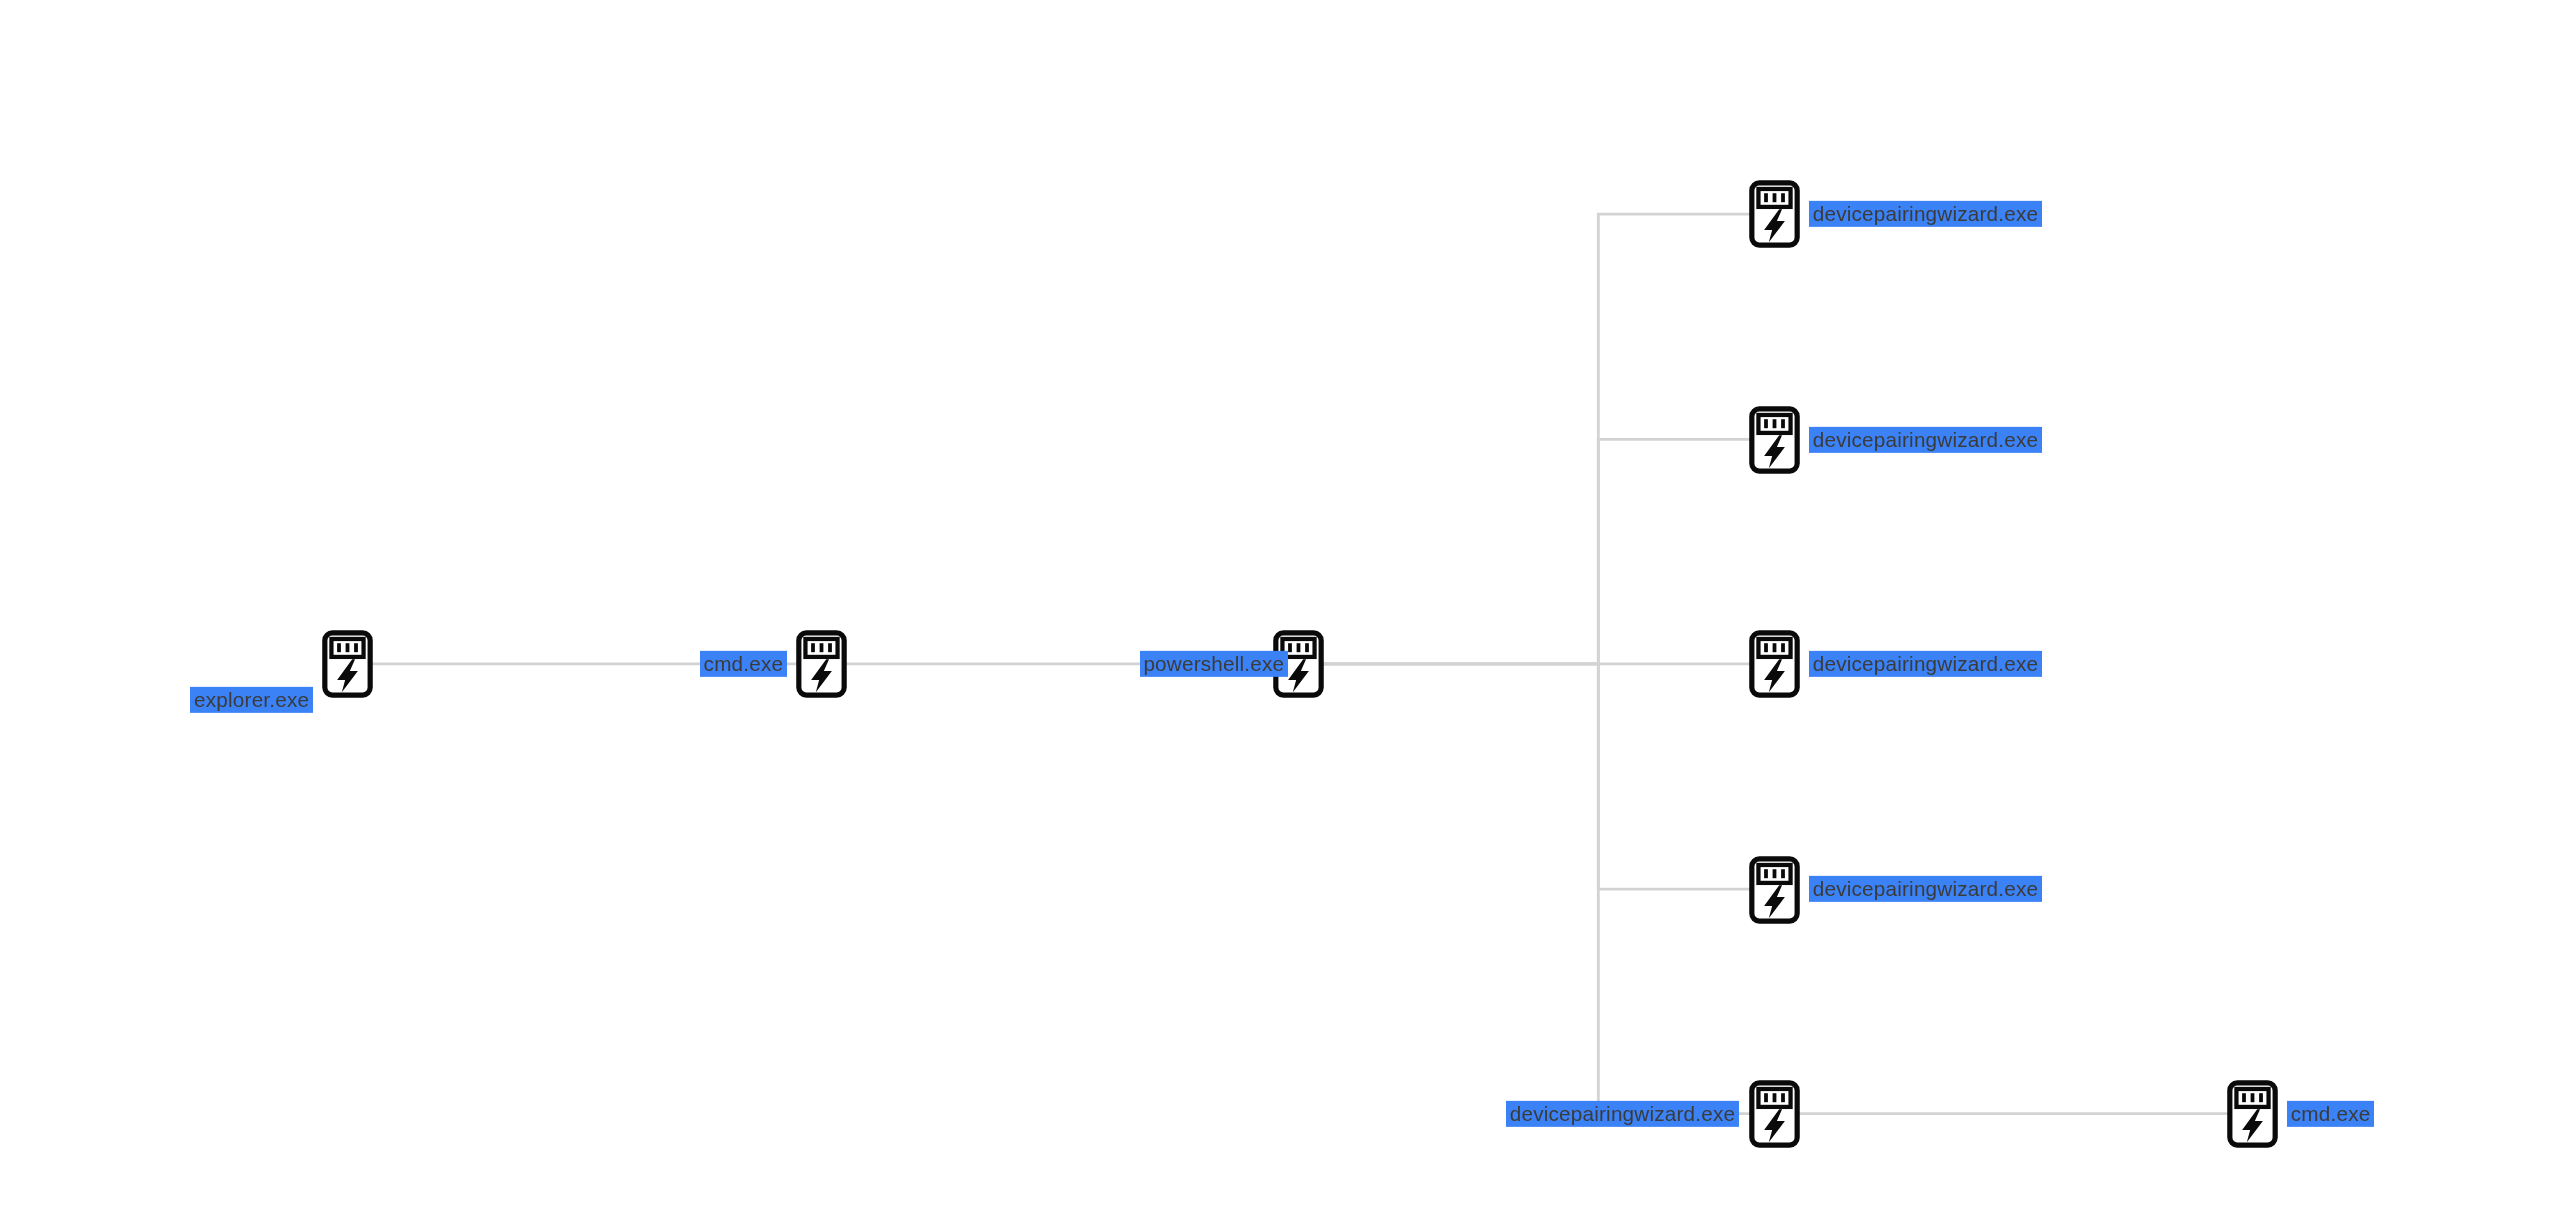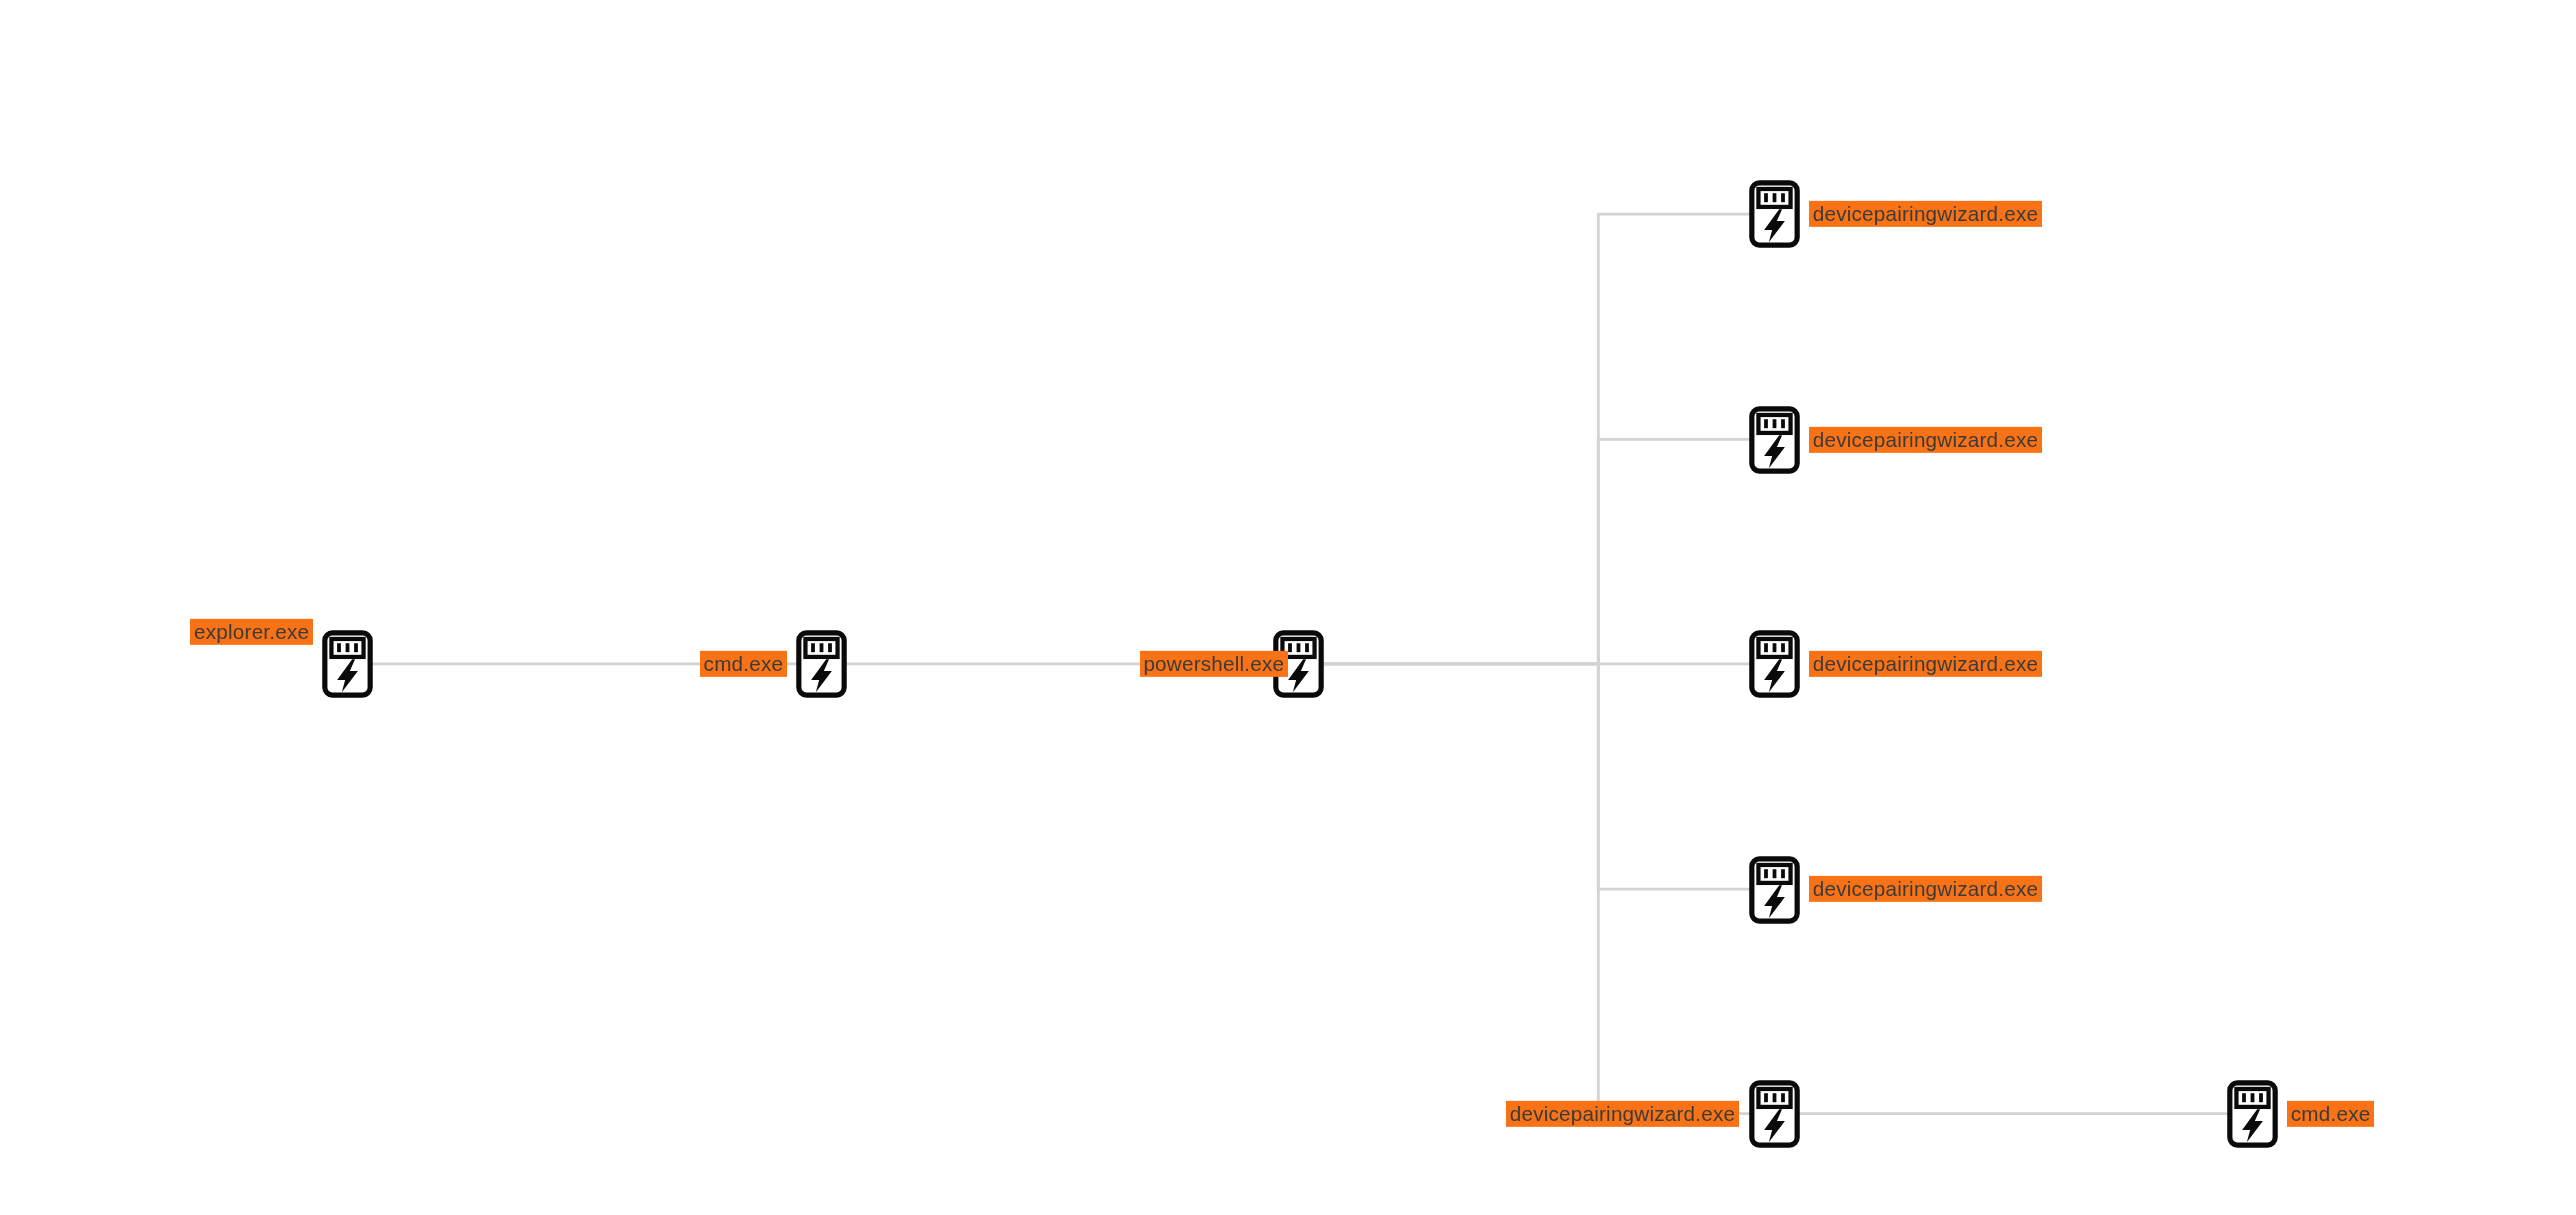--- a/index.html
+++ b/index.html
@@ -32,21 +32,21 @@
     height: 68px;
     pointer-events: auto;
     cursor: pointer;
   }
   .node svg {
     display: block;
   }
   .label {
     position: absolute;
     transform: translateY(-50%);
-    background: #f97316;
+    background: #3b82f6;
     padding: 1.9px 3.8px;
     font-size: 20.7px;
     line-height: 22.5px;
     color: var(--label-color, #3b3b3b);
     white-space: nowrap;
     letter-spacing: 0.2px;
   }
 </style>
 </head>
 <body>
@@ -116,21 +116,21 @@
           <use href="#proc-icon"></use>
         </svg>
       </div>
       <div class="node" style="left: 2227px; top: 1080px;">
         <svg viewBox="0 0 54 72" width="51" height="68">
           <use href="#proc-icon"></use>
         </svg>
       </div>
     </div>
   <div id="labels">
-      <div class="label" style="top: 632px; right: 2263px;">explorer.exe</div>
+      <div class="label" style="top: 700px; right: 2263px;">explorer.exe</div>
       <div class="label" style="top: 664px; right: 1789px;">cmd.exe</div>
       <div class="label" style="top: 664px; right: 1288px;">powershell.exe</div>
       <div class="label" style="top: 214px; left: 1809px;">devicepairingwizard.exe</div>
       <div class="label" style="top: 440px; left: 1809px;">devicepairingwizard.exe</div>
       <div class="label" style="top: 664px; left: 1809px;">devicepairingwizard.exe</div>
       <div class="label" style="top: 889px; left: 1809px;">devicepairingwizard.exe</div>
       <div class="label" style="top: 1114px; right: 837px;">devicepairingwizard.exe</div>
       <div class="label" style="top: 1114px; left: 2287px;">cmd.exe</div>
     </div>
 </div>

